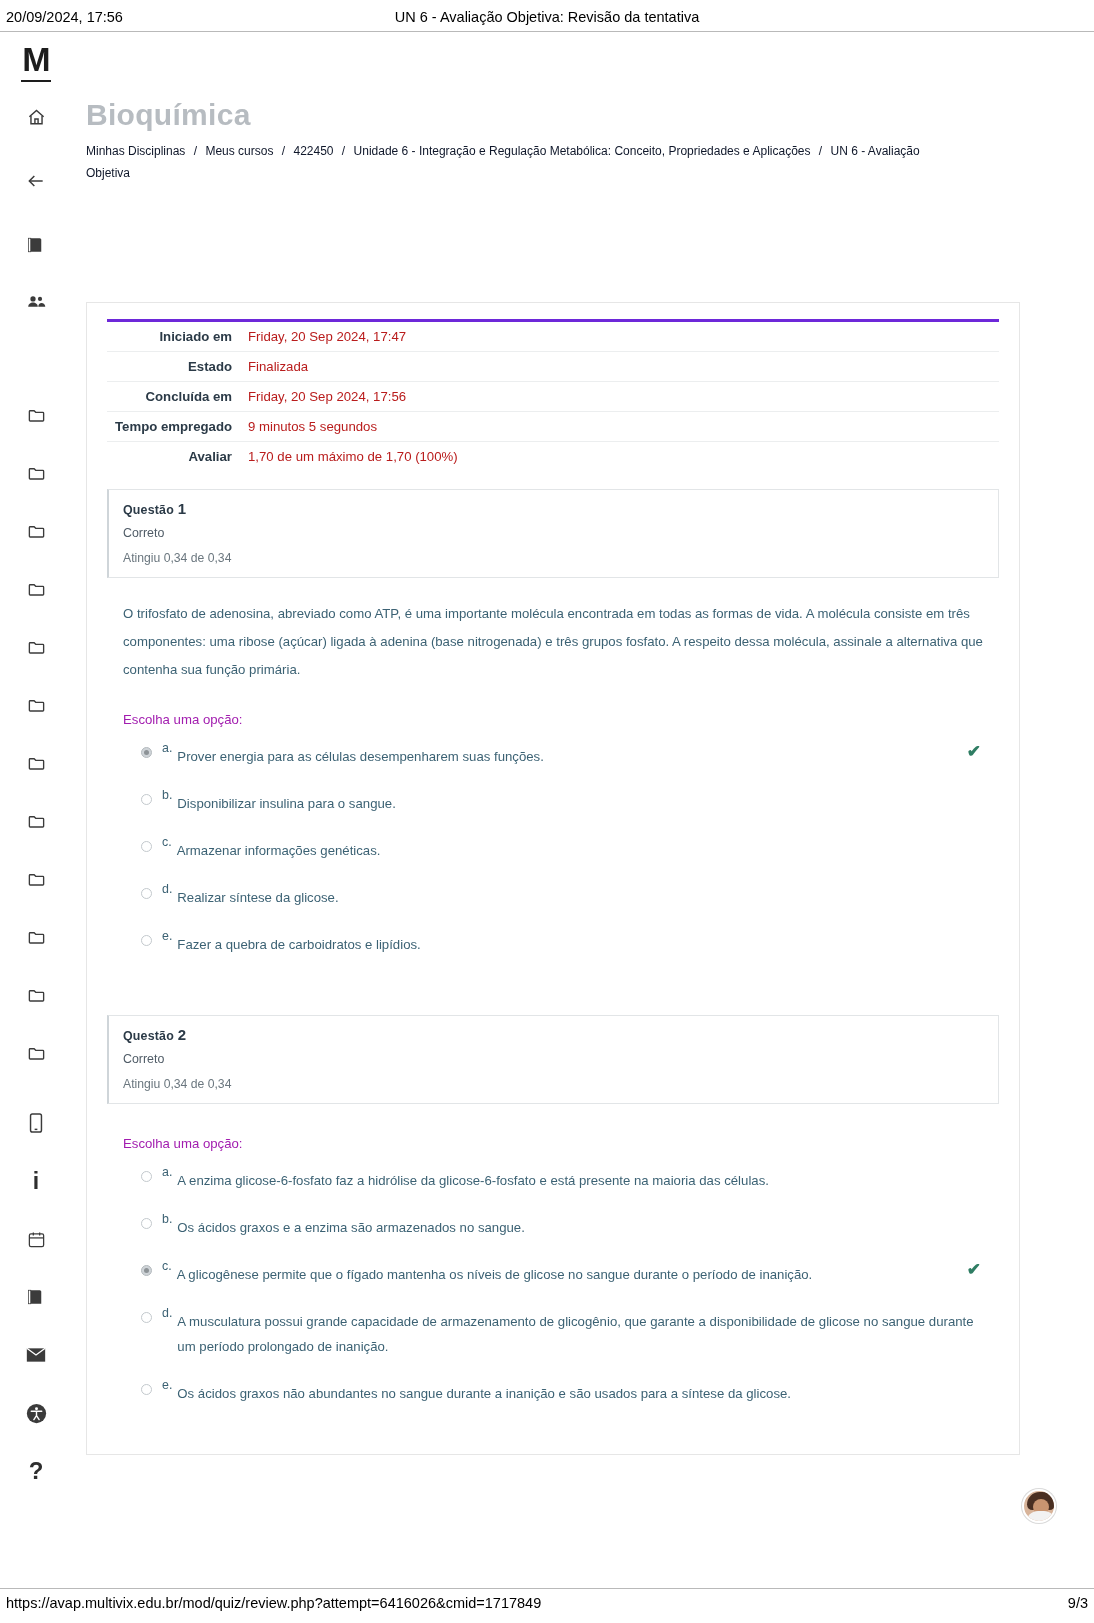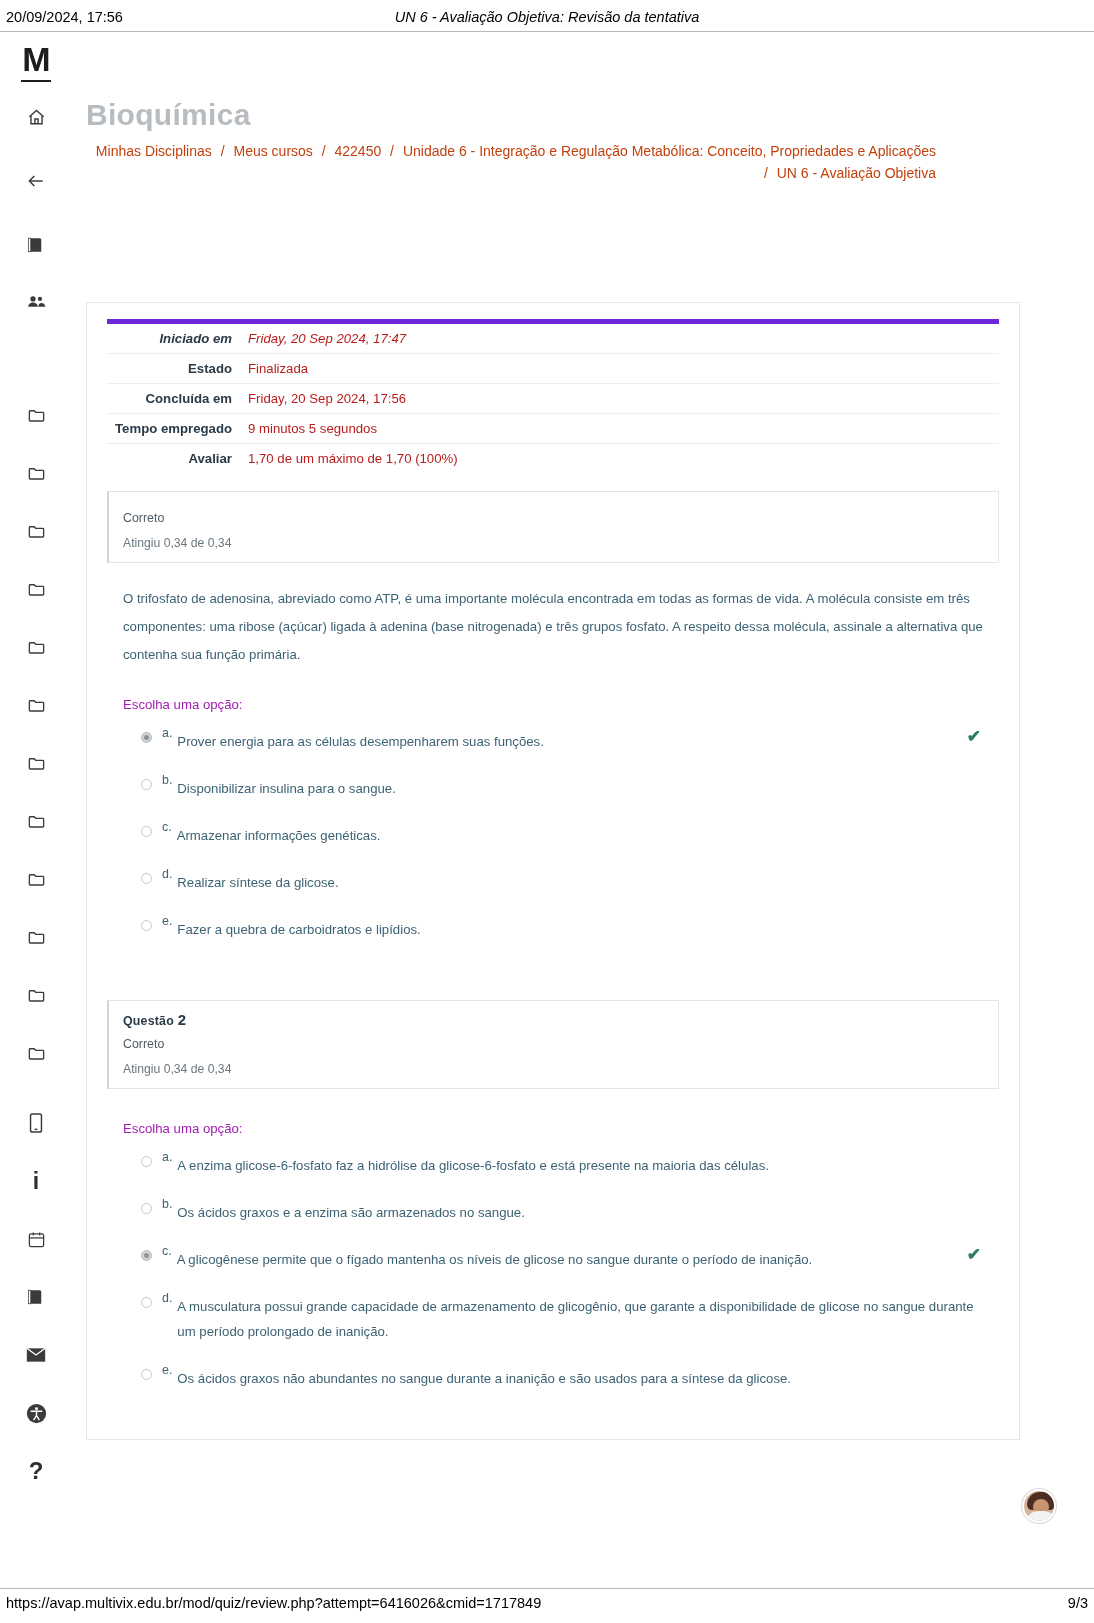--- a/index.html
+++ b/index.html
@@ -18,21 +18,21 @@
 
   
   .print-header {
     position: absolute; top: 0; left: 0; right: 0;
     height: 30px;
     display: flex; align-items: center;
     font-size: 14.5px; color: #000;
     padding: 4px 6px 0 6px;
   }
   .print-header .ph-date { width: 300px; text-align: left; }
-  .print-header .ph-title { flex: 1; text-align: center; font-style: italic; }
+  .print-header .ph-title { flex: 1; text-align: center; }
   .print-header .ph-pad { width: 300px; }
 
   .print-footer {
     position: absolute; bottom: 0; left: 0; right: 0;
     height: 34px;
     display: flex; align-items: center;
     font-size: 14.5px; color: #000;
     padding: 0 6px 6px 6px;
   }
   .print-footer .pf-url { flex: 1; text-align: left; }
@@ -76,25 +76,24 @@
   }
   .course-title {
     font-size: 30px;
     font-weight: bold;
     color: #b7bcc1;
     margin: 38px 0 8px 14px;
     letter-spacing: 0.3px;
   }
   .breadcrumb {
     margin: 0 0 0 14px;
-    font-size: 14px;
-    color: #c2410c;
+    font-size: 12px;
+    color: #0f172a;
     line-height: 22px;
     max-width: 850px;
-    text-align: right;
   }
   .breadcrumb .sep { padding: 0 5px; }
 
   
   .card {
     position: absolute;
     left: 86px; top: 302px; width: 934px;
     border: 1px solid #e6e6e6;
     background: #fff;
     padding: 16px 20px 24px 20px;
@@ -104,21 +103,21 @@
   table.summary {
     width: 100%;
     border-collapse: collapse;
     font-size: 13.2px;
   }
   table.summary td {
     border-top: 1px solid #eceeef;
     padding: 7px 6px;
     vertical-align: top;
   }
-  table.summary tr:first-child td { border-top: 5px solid #6d28d9; font-style: italic; }
+  table.summary tr:first-child td { border-top: 3px solid #6d28d9; }
   table.summary td.key {
     width: 135px;
     text-align: right;
     font-weight: bold;
     color: #2b3a47;
     padding-right: 10px;
   }
   table.summary td.val {
     color: #b91c1c;
   }
@@ -415,20 +414,24 @@
       </tr>
       <tr>
         <td class="key">Avaliar</td>
         <td class="val">1,70 de um máximo de 1,70 (100%)</td>
       </tr>
     </tbody>
   </table>
 
   <div class="question">
     <div class="q-head">
+      <div class="q-no">
+        <span>Questão</span>
+        <b>1</b>
+      </div>
       <div class="q-state">Correto</div>
       <div class="q-mark">Atingiu 0,34 de 0,34</div>
     </div>
     <div class="q-body">
       <p class="q-text">O trifosfato de adenosina, abreviado como ATP, é uma importante molécula encontrada em todas as formas de vida. A molécula consiste em três componentes: uma ribose (açúcar) ligada à adenina (base nitrogenada) e três grupos fosfato. A respeito dessa molécula, assinale a alternativa que contenha sua função primária.</p>
       <p class="q-prompt">Escolha uma opção:</p>
       <div class="answers">
         <div class="answer">
           <span class="radio checked"></span>
           <span class="letter">a.</span>

